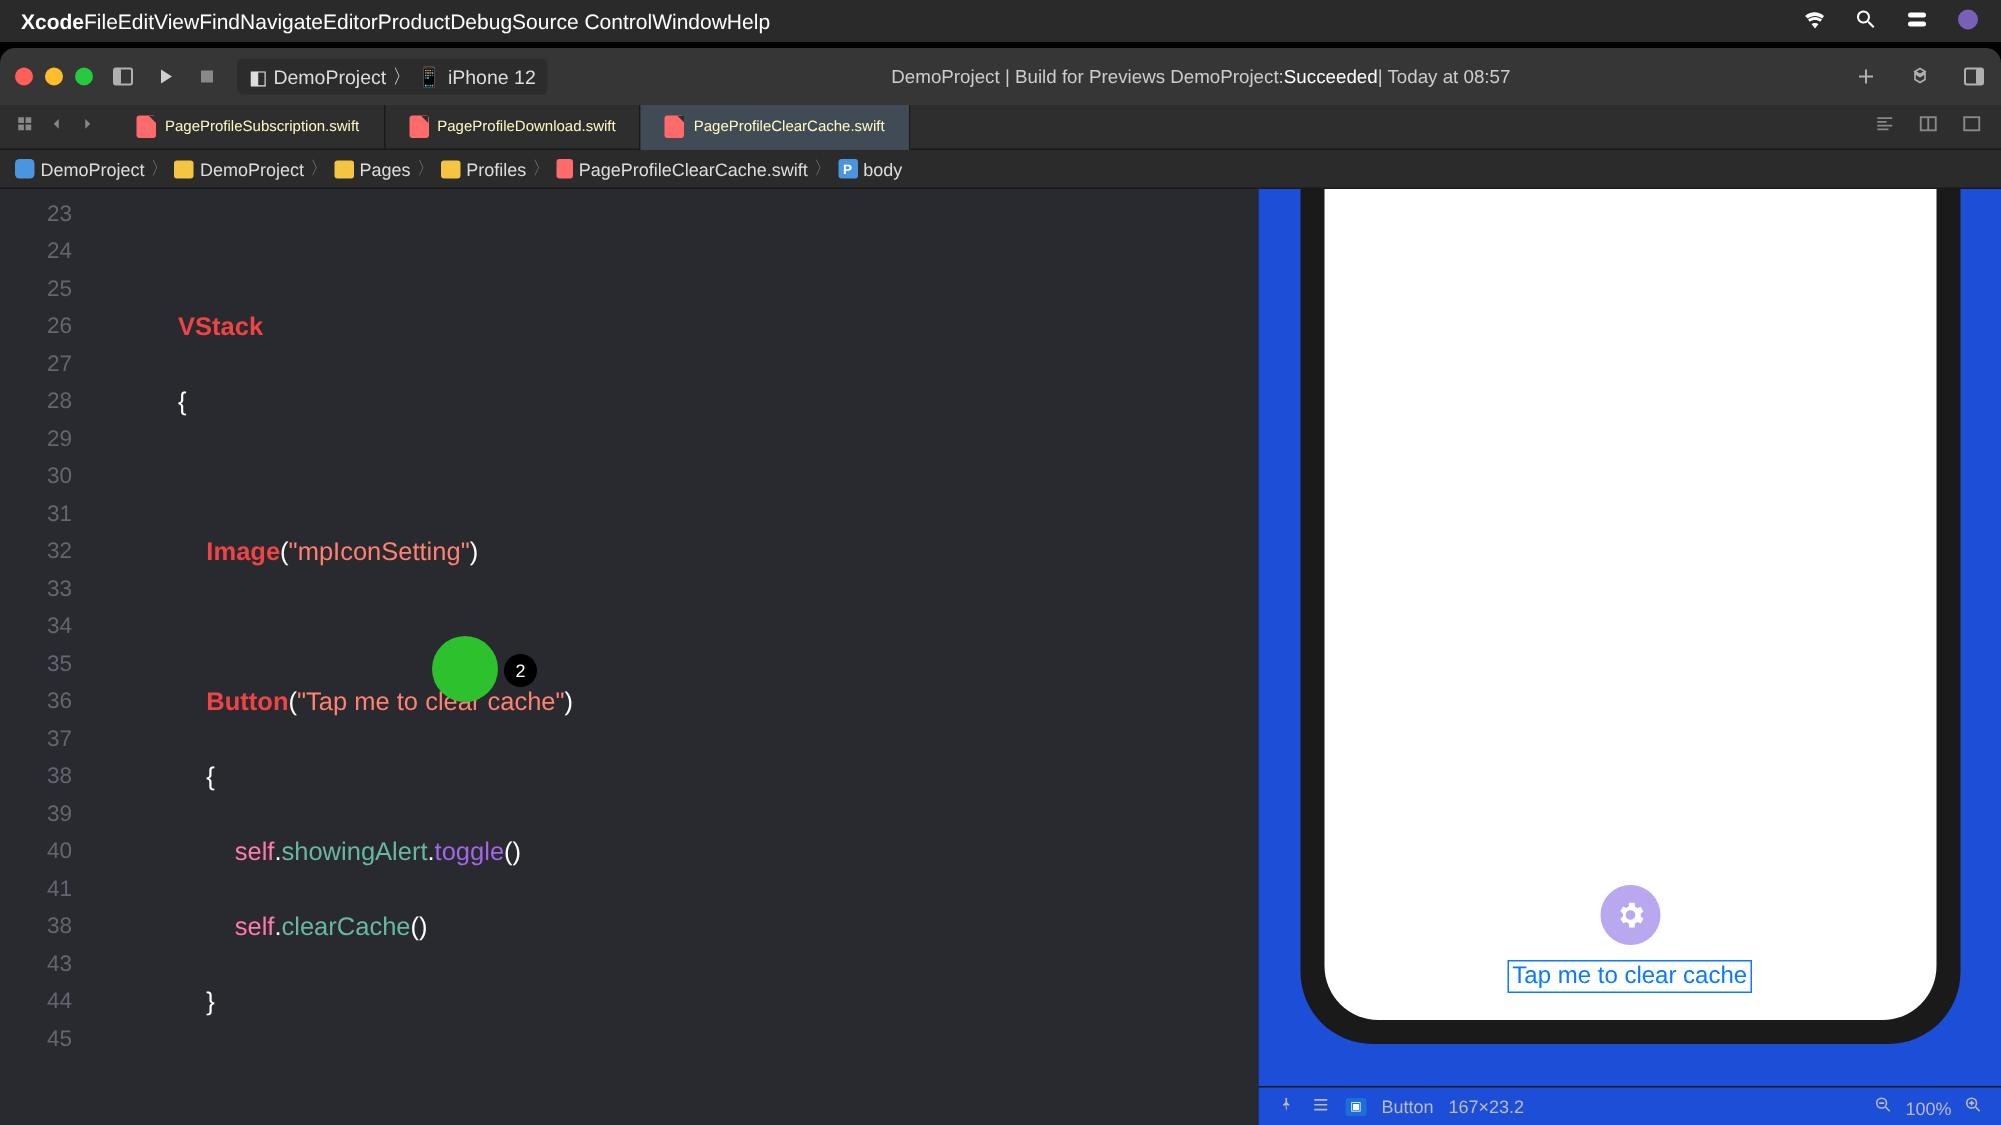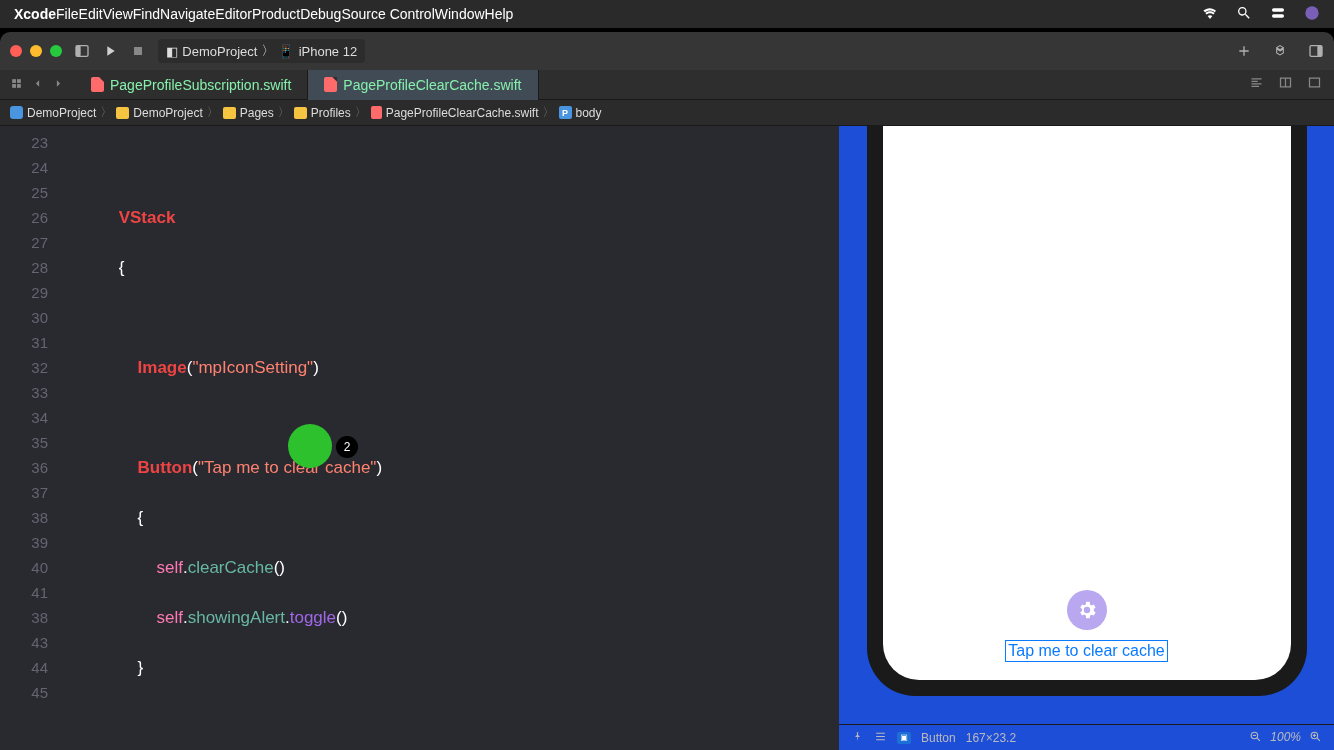--- a/index.html
+++ b/index.html
@@ -21,21 +21,21 @@
 .play svg { fill: #d0d0d0; }
 .stop svg { fill: #888; }
 .scheme { display: flex; align-items: center; gap: 4px; color: #ddd; font-size: 13px; padding: 3px 8px; background: #2c2c2c; border-radius: 4px; }
 .status { flex: 1; display: flex; justify-content: center; align-items: center; color: #ccc; font-size: 12.5px; }
 .status .ok { color: #fff; font-weight: 500; }
 .tb-right { display: flex; gap: 20px; align-items: center; margin-left: auto; }
 
 .tabbar { height: 30px; background: #2e2e2e; display: flex; align-items: center; border-bottom: 1px solid #1a1a1a; }
 .tabbar .nav { display: flex; gap: 8px; padding: 0 10px; color: #888; align-items: center; }
 .tabbar .nav svg { width: 13px; height: 13px; fill: #888; }
-.tab { padding: 0 16px; height: 30px; display: flex; align-items: center; gap: 6px; color: #86efac; font-size: 14px; border-right: 1px solid #1a1a1a; }
+.tab { padding: 0 16px; height: 30px; display: flex; align-items: center; gap: 6px; color: #fef9c3; font-size: 10px; border-right: 1px solid #1a1a1a; }
 .tab.active { background: #414b56; }
 .tab .fi { width: 13px; height: 15px; background: #ff6b6b; border-radius: 2px; position: relative; }
 .tab .fi::after { content: ''; position: absolute; top: 0; right: 0; width: 5px; height: 5px; background: #2e2e2e; clip-path: polygon(0 0, 100% 100%, 100% 0); }
 .tb-far { margin-left: auto; display: flex; gap: 14px; padding-right: 12px; }
 .tb-far svg { width: 15px; height: 15px; fill: #888; }
 
 .breadcrumb { height: 26px; background: #2b2b2b; display: flex; align-items: center; padding: 0 10px; gap: 4px; font-size: 12px; color: #ddd; border-bottom: 1px solid #1a1a1a; }
 .breadcrumb .sep { color: #777; }
 .breadcrumb .fold { width: 13px; height: 12px; background: #f5c542; border-radius: 2px; display: inline-block; }
 .breadcrumb .bfi { width: 11px; height: 13px; background: #ff6b6b; border-radius: 2px; display: inline-block; }
@@ -55,21 +55,21 @@
 
 .preview { width: 495px; background: #1d4ed8; position: relative; display: flex; flex-direction: column; }
 .device { flex: 1; display: flex; justify-content: center; align-items: flex-start; padding: 0 25px 8px 25px; }
 .phone { width: 440px; height: 570px; background: #1a1a1a; border-radius: 0 0 48px 48px; padding: 0 16px 16px 16px; }
 .screen { width: 100%; height: 100%; background: #fff; border-radius: 0 0 36px 36px; display: flex; flex-direction: column; align-items: center; justify-content: flex-end; padding-bottom: 18px; }
 .gear { width: 40px; height: 40px; background: #b9a7f0; border-radius: 50%; display: flex; align-items: center; justify-content: center; margin-bottom: 10px; }
 .gear svg { width: 22px; height: 22px; fill: #fff; }
 .tapbtn { color: #0a7aff; font-size: 16px; border: 1px solid #0a7aff; padding: 1px 2px; }
 
 .pvstatus { height: 26px; display: flex; align-items: center; padding: 0 12px; gap: 10px; color: #bbb; font-size: 12px; border-top: 1px solid #1a1a1a; }
-.pvstatus .right { margin-left: auto; display: flex; gap: 8px; align-items: flex-start; font-style: italic; }
+.pvstatus .right { margin-left: auto; display: flex; gap: 8px; align-items: flex-end; }
 .pvstatus svg { width: 13px; height: 13px; fill: #bbb; }
 .pvstatus .bi { width: 14px; height: 12px; background: #1d6fd8; border-radius: 2px; display: inline-flex; align-items: center; justify-content: center; color: #fff; font-size: 8px; }
 </style>
 </head>
 <body>
 
 <div class="menubar">
   <span class="apple"></span>
   <span class="app mitem">Xcode</span>
   <span class="mitem">File</span>
@@ -122,20 +122,25 @@
         <rect x="6" y="6" width="12" height="12"></rect>
       </svg>
     </span>
   <div class="scheme">
     <span>◧</span>
     <span>DemoProject</span>
     <span>〉</span>
     <span>📱</span>
     <span>iPhone 12</span>
   </div>
+  <div class="status">
+    <span>DemoProject | Build for Previews DemoProject: </span>
+    <span class="ok">Succeeded</span>
+    <span> | Today at 08:57</span>
+  </div>
   <div class="tb-right">
     <span class="tb-icon">
         <svg viewBox="0 0 24 24">
           <path d="M19 13h-6v6h-2v-6H5v-2h6V5h2v6h6v2z"></path>
         </svg>
       </span>
     <span class="tb-icon">
         <svg viewBox="0 0 24 24">
           <path d="M7 7l5-3 5 3-5 3-5-3zm5 5l5-3v6l-5 3-5-3v-6l5 3z" fill="none" stroke="#b0b0b0" stroke-width="1.6"></path>
         </svg>
@@ -160,20 +165,24 @@
     <span><svg viewBox="0 0 24 24">
           <path d="M15 6l-6 6 6 6"></path>
         </svg></span>
     <span><svg viewBox="0 0 24 24">
           <path d="M9 6l6 6-6 6"></path>
         </svg></span>
   </div>
   <div class="tab">
       <span class="fi"></span>
       <span>PageProfileSubscription.swift</span>
+    </div>
+  <div class="tab">
+      <span class="fi"></span>
+      <span>PageProfileDownload.swift</span>
     </div>
   <div class="tab active">
       <span class="fi"></span>
       <span>PageProfileClearCache.swift</span>
     </div>
   <div class="tb-far">
     <span><svg viewBox="0 0 24 24">
           <path d="M4 6h16M4 10h10M4 14h16M4 18h12" stroke="#888" stroke-width="2"></path>
         </svg></span>
     <span><svg viewBox="0 0 24 24">
@@ -237,22 +246,22 @@
       </div>
     <div class="code">
 <div class="row"></div>
 <div class="row">            <span class="ty">VStack</span></div>
 <div class="row">            <span>{</span></div>
 <div class="row"></div>
 <div class="row">                <span class="ty">Image</span><span>(</span><span class="str">"mpIconSetting"</span><span>)</span></div>
 <div class="row"></div>
 <div class="row">                <span class="ty">Button</span><span>(</span><span class="str">"Tap me to clear cache"</span><span>)</span></div>
 <div class="row">                <span>{</span></div>
+<div class="row">                    <span class="self">self</span><span>.</span><span class="c-fn">showingAlert</span><span>.</span><span class="mem">toggle</span><span>()</span></div>
 <div class="row">                    <span class="self">self</span><span>.</span><span class="c-fn">clearCache</span><span>()</span></div>
-<div class="row">                    <span class="self">self</span><span>.</span><span class="c-fn">showingAlert</span><span>.</span><span class="mem">toggle</span><span>()</span></div>
 <div class="row">                <span>}</span></div>
 
 
 
 
 
 
 
 
 

